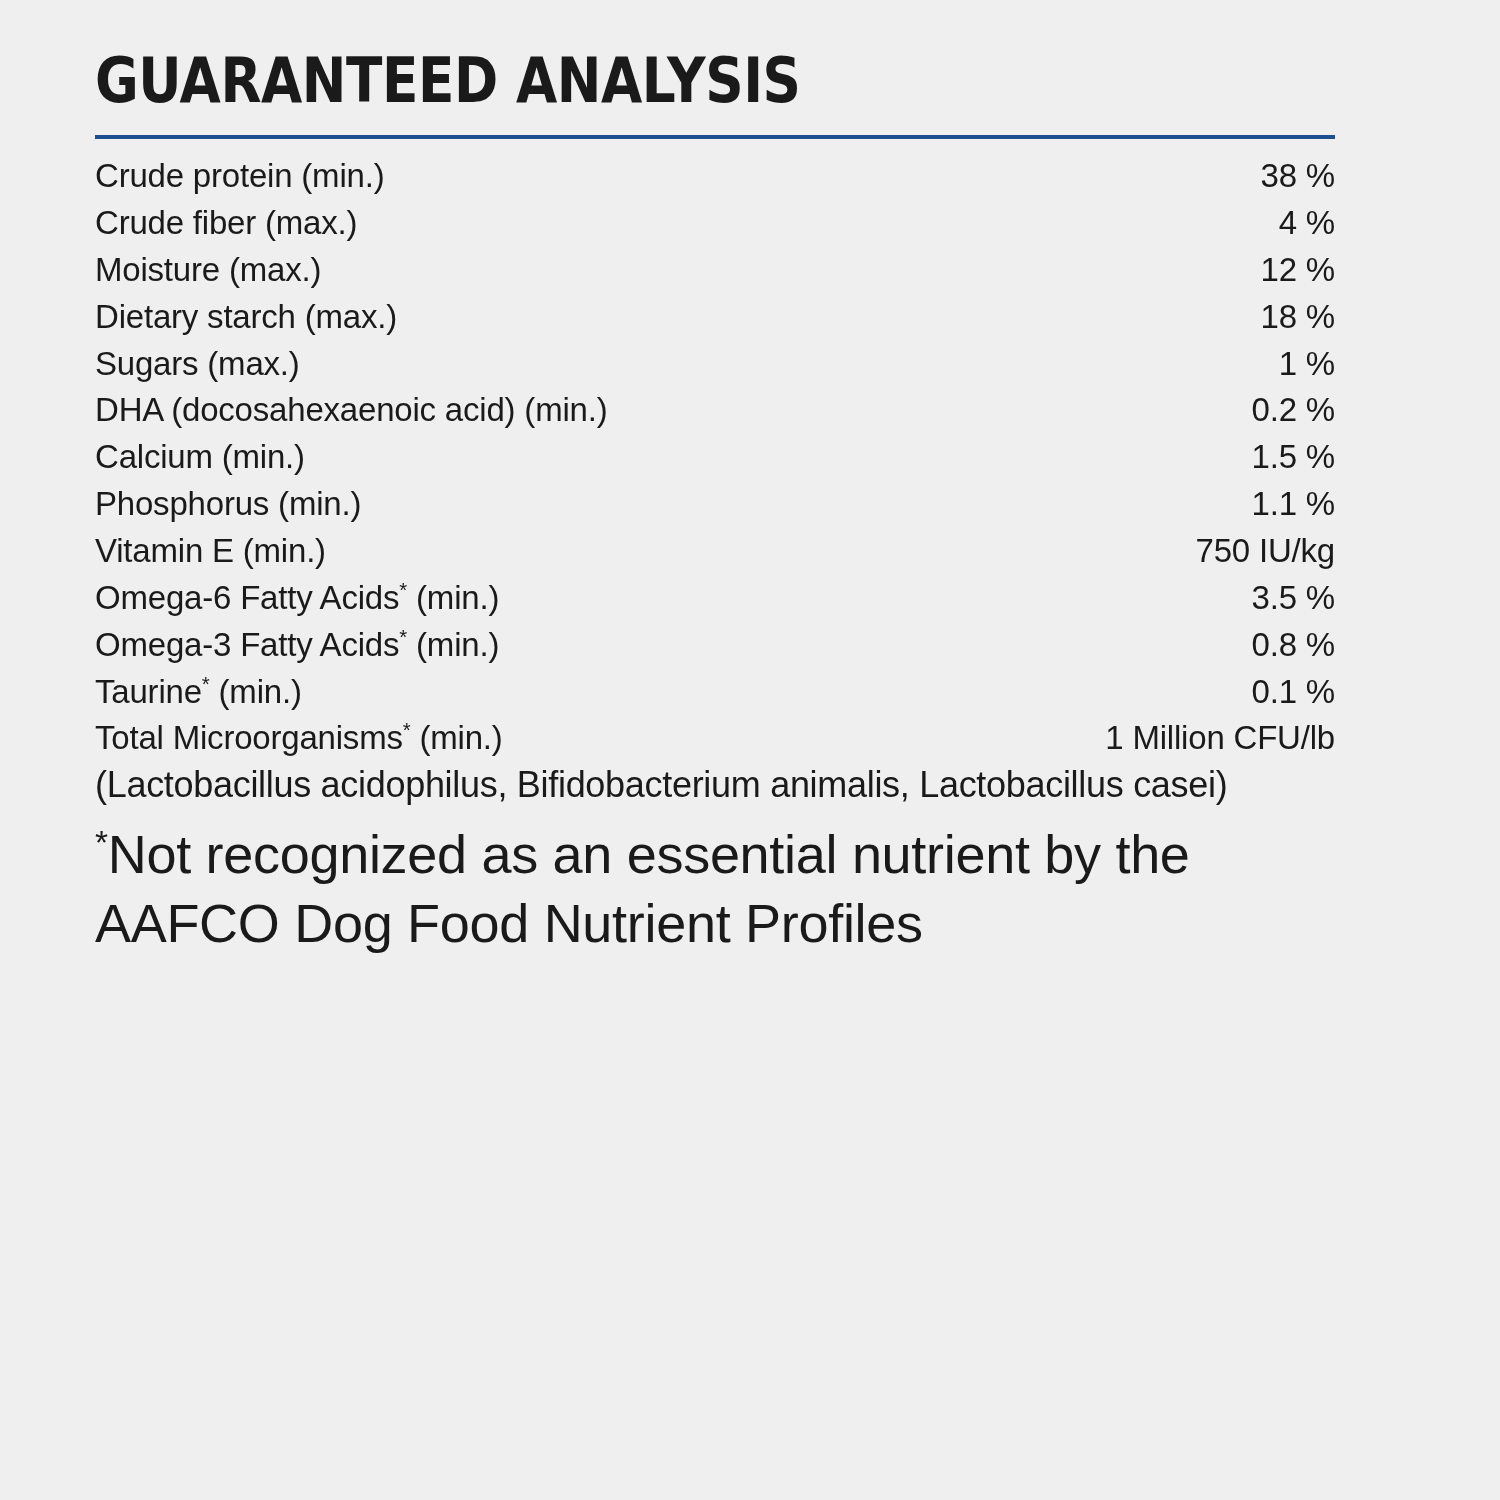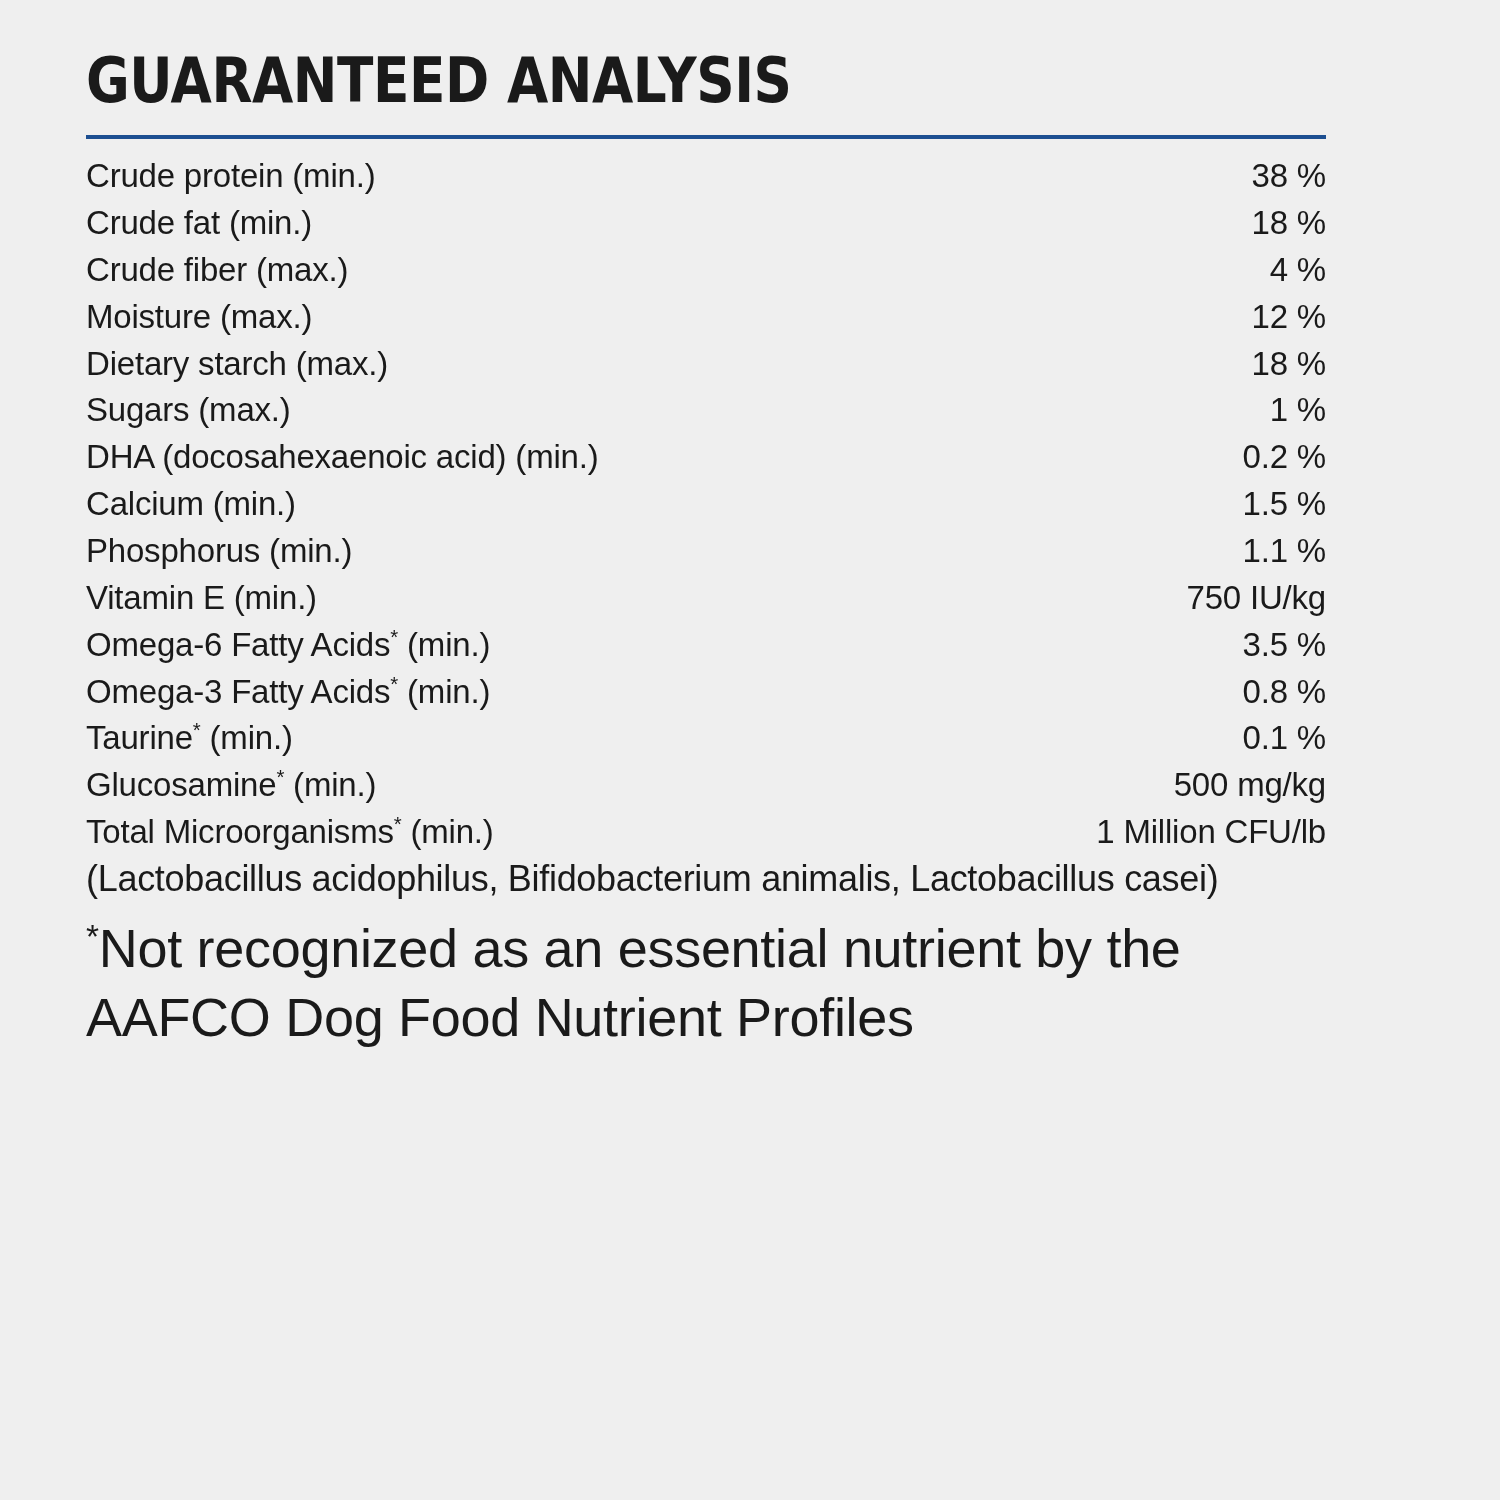--- a/index.html
+++ b/index.html
@@ -9,21 +9,21 @@
   body {
     width: 1500px;
     height: 1500px;
     background: #efefef;
     font-family: "Liberation Sans", sans-serif;
     color: #1a1a1a;
     overflow: hidden;
   }
   .panel {
     position: absolute;
-    left: 86px;
+    left: 95px;
     top: 48px;
     width: 1240px;
   }
   .title {
     font-family: "DejaVu Sans", sans-serif;
     font-weight: bold;
     font-size: 62px;
     letter-spacing: -0.5px;
     line-height: 1.05;
     color: #1a1a1a;
@@ -90,24 +90,20 @@
 
   <div class="rule"></div>
 
   <table class="analysis">
     <tbody id="analysis-body">
         <tr>
           <td class="nutrient"><span>Crude protein (min.)</span></td>
           <td class="value">38 %</td>
         </tr>
         <tr>
-          <td class="nutrient"><span>Crude fat (min.)</span></td>
-          <td class="value">18 %</td>
-        </tr>
-        <tr>
           <td class="nutrient"><span>Crude fiber (max.)</span></td>
           <td class="value">4 %</td>
         </tr>
         <tr>
           <td class="nutrient"><span>Moisture (max.)</span></td>
           <td class="value">12 %</td>
         </tr>
         <tr>
           <td class="nutrient"><span>Dietary starch (max.)</span></td>
           <td class="value">18 %</td>
@@ -138,24 +134,20 @@
         </tr>
         <tr>
           <td class="nutrient"><span>Omega-3 Fatty Acids</span><sup class="star">*</sup><span> (min.)</span></td>
           <td class="value">0.8 %</td>
         </tr>
         <tr>
           <td class="nutrient"><span>Taurine</span><sup class="star">*</sup><span> (min.)</span></td>
           <td class="value">0.1 %</td>
         </tr>
         <tr>
-          <td class="nutrient"><span>Glucosamine</span><sup class="star">*</sup><span> (min.)</span></td>
-          <td class="value">500 mg/kg</td>
-        </tr>
-        <tr>
           <td class="nutrient"><span>Total Microorganisms</span><sup class="star">*</sup><span> (min.)</span></td>
           <td class="value">1 Million CFU/lb</td>
         </tr>
       </tbody>
   </table>
 
   <div class="organisms">(Lactobacillus acidophilus, Bifidobacterium animalis, Lactobacillus casei)</div>
 
   <div class="footnote"><span class="star-lead">*</span><span>Not recognized as an essential nutrient by the AAFCO Dog Food Nutrient Profiles</span></div>
 

